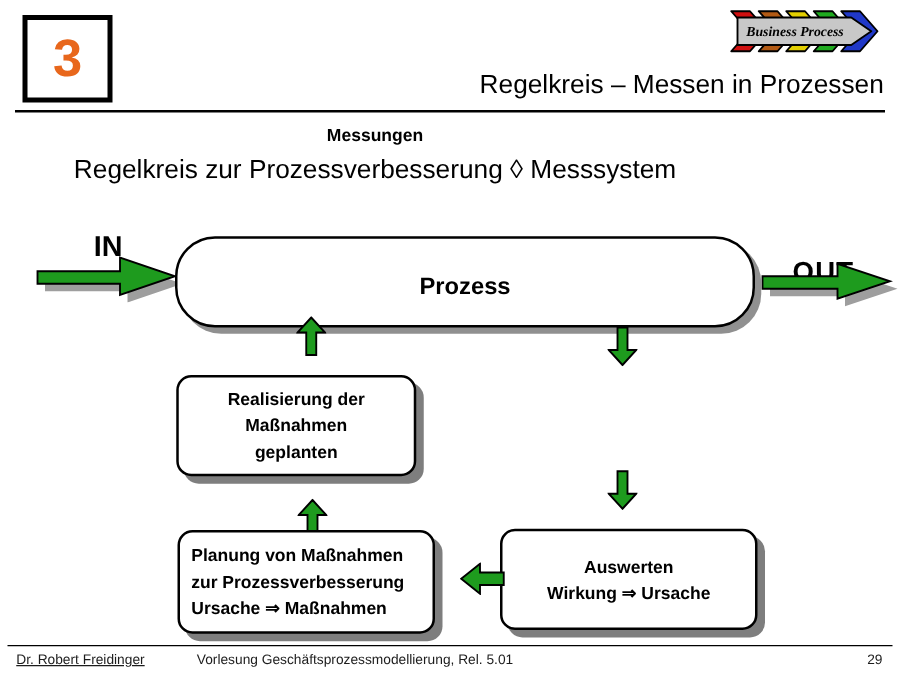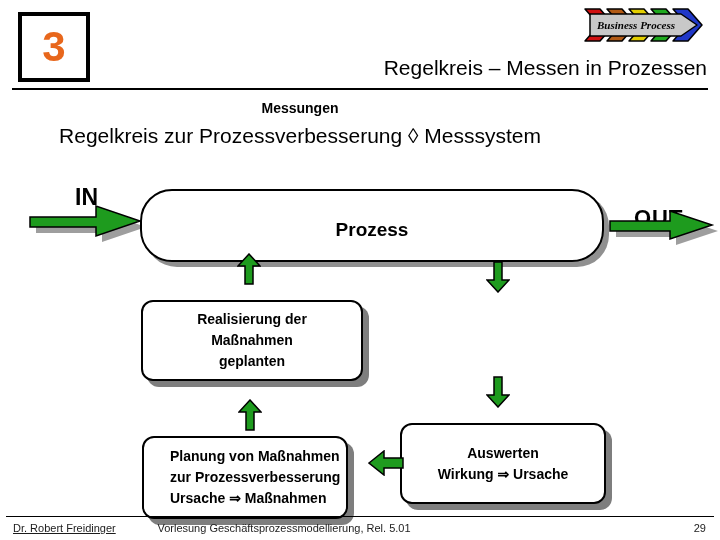--- a/index.html
+++ b/index.html
@@ -27,27 +27,27 @@
   
   .box {
     position:absolute; background:#fff; border:2px solid #000; box-sizing:border-box;
     display:flex; flex-direction:column; justify-content:center; text-align:center;
     font-weight:bold;
   }
   .process-box {
     left:140px; top:189px; width:464px; height:73px; border-radius:32px;
     font-size:19px; line-height:1.3; padding-top:10px; box-shadow:5px 5px 0 #909090;
   }
-  .real-box   { left:141px; top:300px; width:222px; height:81px; border-radius:12px;
+  .real-box   { left:141px; top:300px; width:192px; height:81px; border-radius:12px;
                 font-size:14px; line-height:1.5; box-shadow:6px 6px 0 #7e7e7e; }
   .messen-box { left:400px; top:298px; width:198px; height:81px; border-radius:12px;
                 font-size:14px; line-height:1.5; box-shadow:6px 6px 0 #7e7e7e; }
   .plan-box   { left:142px; top:424px; width:206px; height:83px; border-radius:12px;
-                font-size:14px; line-height:1.5; text-align:left; padding-left:26px;
-                box-shadow:6px 6px 0 #7e7e7e;margin-top:12px; }
+                font-size:14px; line-height:1.5; text-align:left; padding-left:9px;
+                box-shadow:6px 6px 0 #7e7e7e; }
   .ausw-box   { left:400px; top:423px; width:206px; height:81px; border-radius:12px;
                 font-size:14px; line-height:1.5; box-shadow:6px 6px 0 #7e7e7e; }
   .arr { position:absolute; }
   
   .footer-line   { position:absolute; top:516px; left:6px; width:708px; height:1px; background:#000; }
   .footer-author { position:absolute; top:522px; left:13px; font-size:11px; color:#1c1c1c;text-decoration:underline; }
   .footer-center { position:absolute; top:522px; left:0; width:568px; text-align:center; font-size:11px; color:#1c1c1c; }
   .footer-page   { position:absolute; top:522px; right:14px; font-size:11px; color:#1c1c1c; }
 </style>
 </head>

